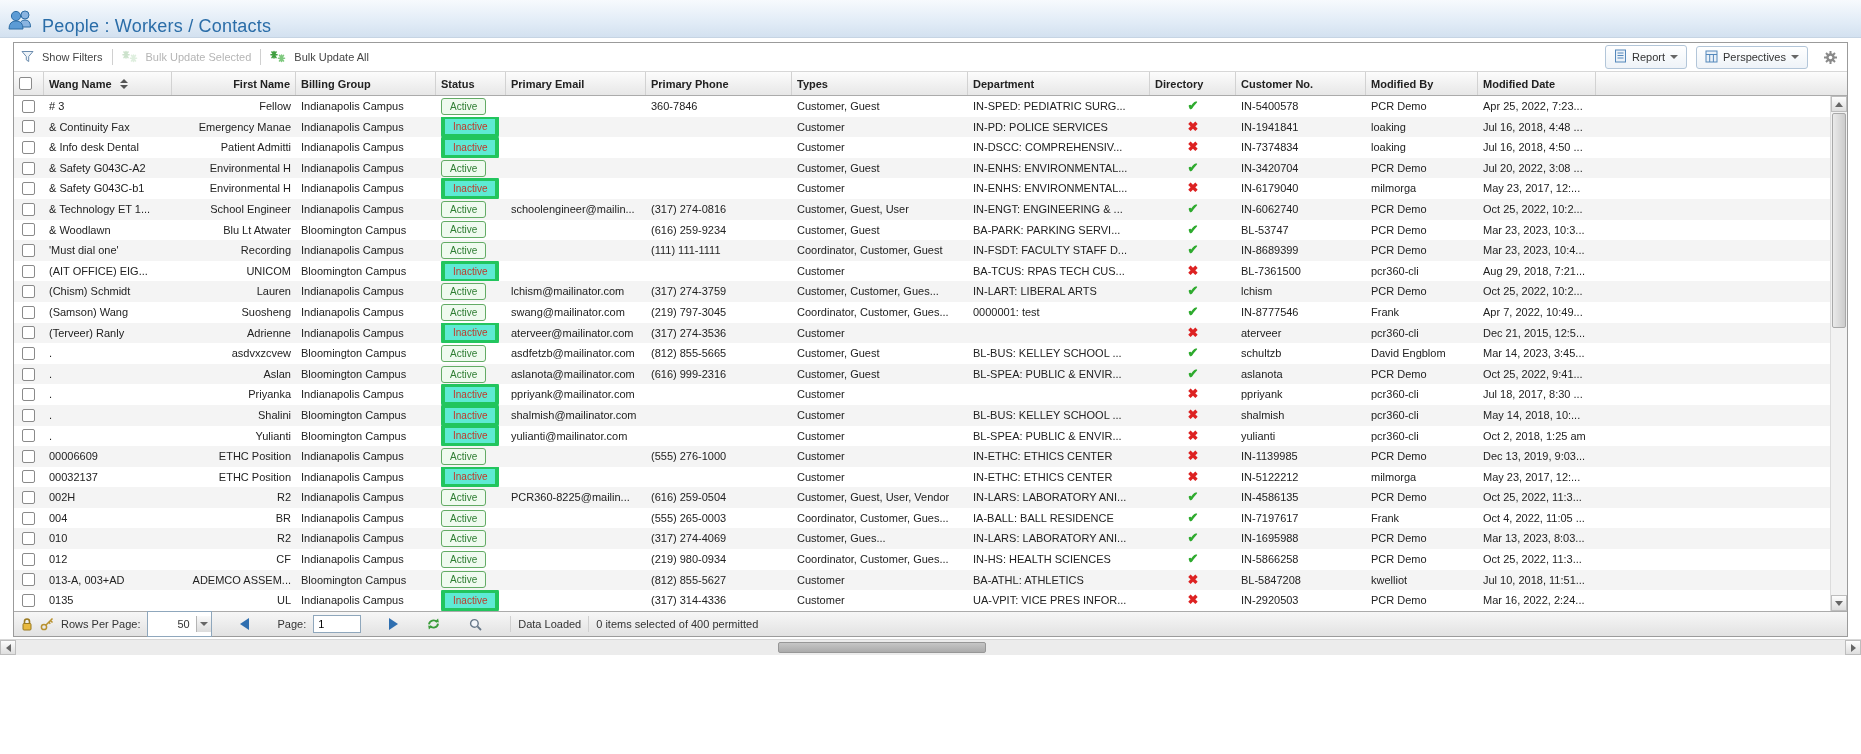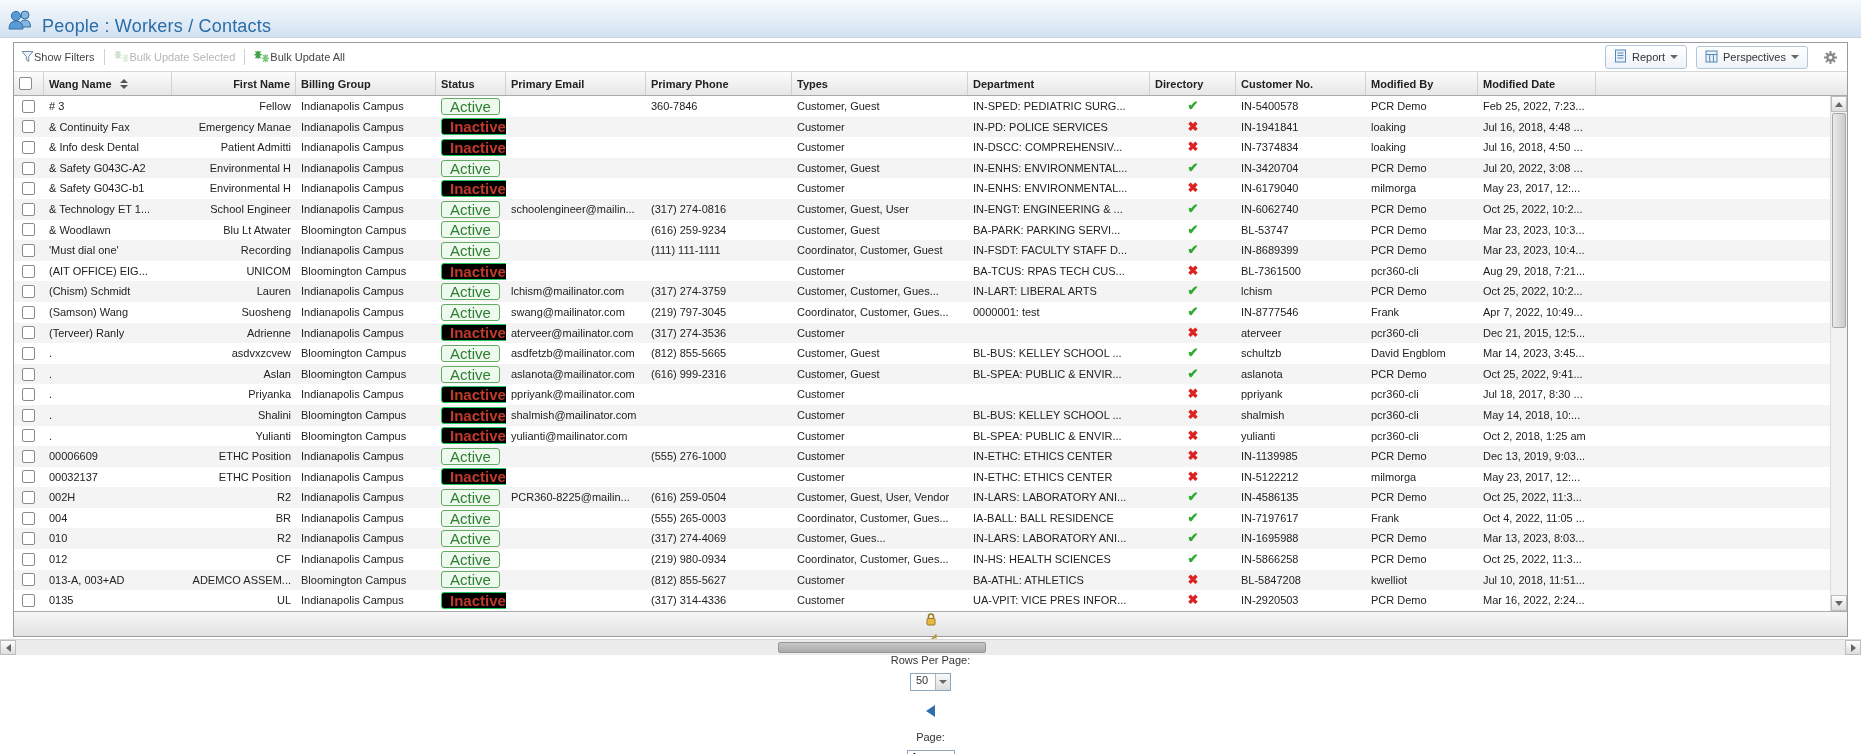--- a/index.html
+++ b/index.html
@@ -55,21 +55,21 @@
     outline: none;
   }
   .clear-btn {
     position: absolute; right: 5px; top: 4px;
     width: 13px; height: 13px;
     background: #4c4c4c; color: #fff;
     border-radius: 50%;
     font-size: 8px; line-height: 13px; text-align: center;
     cursor: pointer;
   }
-  .tool-item { display: flex; align-items: center; gap: 0; white-space: nowrap; cursor: pointer; }
+  .tool-item { display: flex; align-items: center; gap: 8px; white-space: nowrap; cursor: pointer; }
   .tool-item.disabled { color: #b5b5b5; cursor: default; }
   .vdiv { width: 1px; height: 16px; background: #d0d0d0; flex: none; }
   .tool-btn {
     display: flex; align-items: center; gap: 5px;
     border: 1px solid #b3c6d9;
     background: linear-gradient(#ffffff, #eef3f8);
     border-radius: 3px;
     padding: 3px 8px;
     color: #333; cursor: pointer; white-space: nowrap; text-align: center;
   }
@@ -138,25 +138,25 @@
     border-radius: 2px;
     background: #fff;
     display: inline-block;
     margin-left: 3px;
     cursor: pointer;
   }
   .badge {
     display: inline-block;
     padding: 1px 8px;
     border-radius: 3px;
-    font-size: 15px;
+    font-size: 10px;
     line-height: 13px;
   }
   .b-act   { color: #2e7d32; border: 1px solid #63ab65; background: #effaef; }
-  .b-inact { color: #c0392b; border: 1px solid #22c55e; background: #000000; font-weight: bold; }
+  .b-inact { color: #c0392b; border: 4px solid #22c55e; background: #5eead4; }
   .dir-y { color: #2eaa2e; font-weight: bold; font-size: 13px; }
   .dir-n { color: #dd2222; font-weight: bold; font-size: 13px; }
 
   
   .vscroll {
     width: 17px; flex: none;
     background: #f2f2f2;
     border-left: 1px solid #dcdcdc;
     position: relative;
   }
@@ -181,28 +181,29 @@
   }
 
   
   .gfooter {
     height: 25px;
     border-top: 1px solid #ababab;
     background: linear-gradient(#f7f7f7, #e2e2e2);
     display: flex; align-items: center;
     padding: 0 7px;
     gap: 7px;
-    font-size: 11px; color: #333; flex-direction: column;
+    font-size: 11px; color: #333;
   }
   .selbox {
-    display: flex; 
+    display: flex; align-items: center;
     border: 1px solid #8fa7bc;
     background: #fff;
-    height: 18px;
+    height: 26px;
     cursor: pointer;
+    padding-left: 24px;
   }
   .selbox .val { padding: 0 5px; min-width: 24px; }
   .selbox .sb-caret {
     width: 15px; height: 16px;
     background: linear-gradient(#fafafa, #dcdcdc);
     border-left: 1px solid #b5b5b5;
     display: flex; align-items: center; justify-content: center;
   }
   .pg-input {
     width: 48px; height: 18px;
@@ -405,21 +406,21 @@
           </div>
           <div class="cell c-email"></div>
           <div class="cell c-phone">360-7846</div>
           <div class="cell c-types">Customer, Guest</div>
           <div class="cell c-dept">IN-SPED: PEDIATRIC SURG...</div>
           <div class="cell c-dir">
             <span class="dir-y">✔</span>
           </div>
           <div class="cell c-cust">IN-5400578</div>
           <div class="cell c-modby">PCR Demo</div>
-          <div class="cell c-moddate">Feb 25, 2022, 7:23...</div>
+          <div class="cell c-moddate">Apr 25, 2022, 7:23...</div>
           <div class="cell c-fill"></div>
         </div>
         <div class="row alt">
           <div class="cell c-check">
             <span class="cbx"></span>
           </div>
           <div class="cell c-last">&amp; Continuity Fax</div>
           <div class="cell c-first">Emergency Manae</div>
           <div class="cell c-billing">Indianapolis Campus</div>
           <div class="cell c-status">

